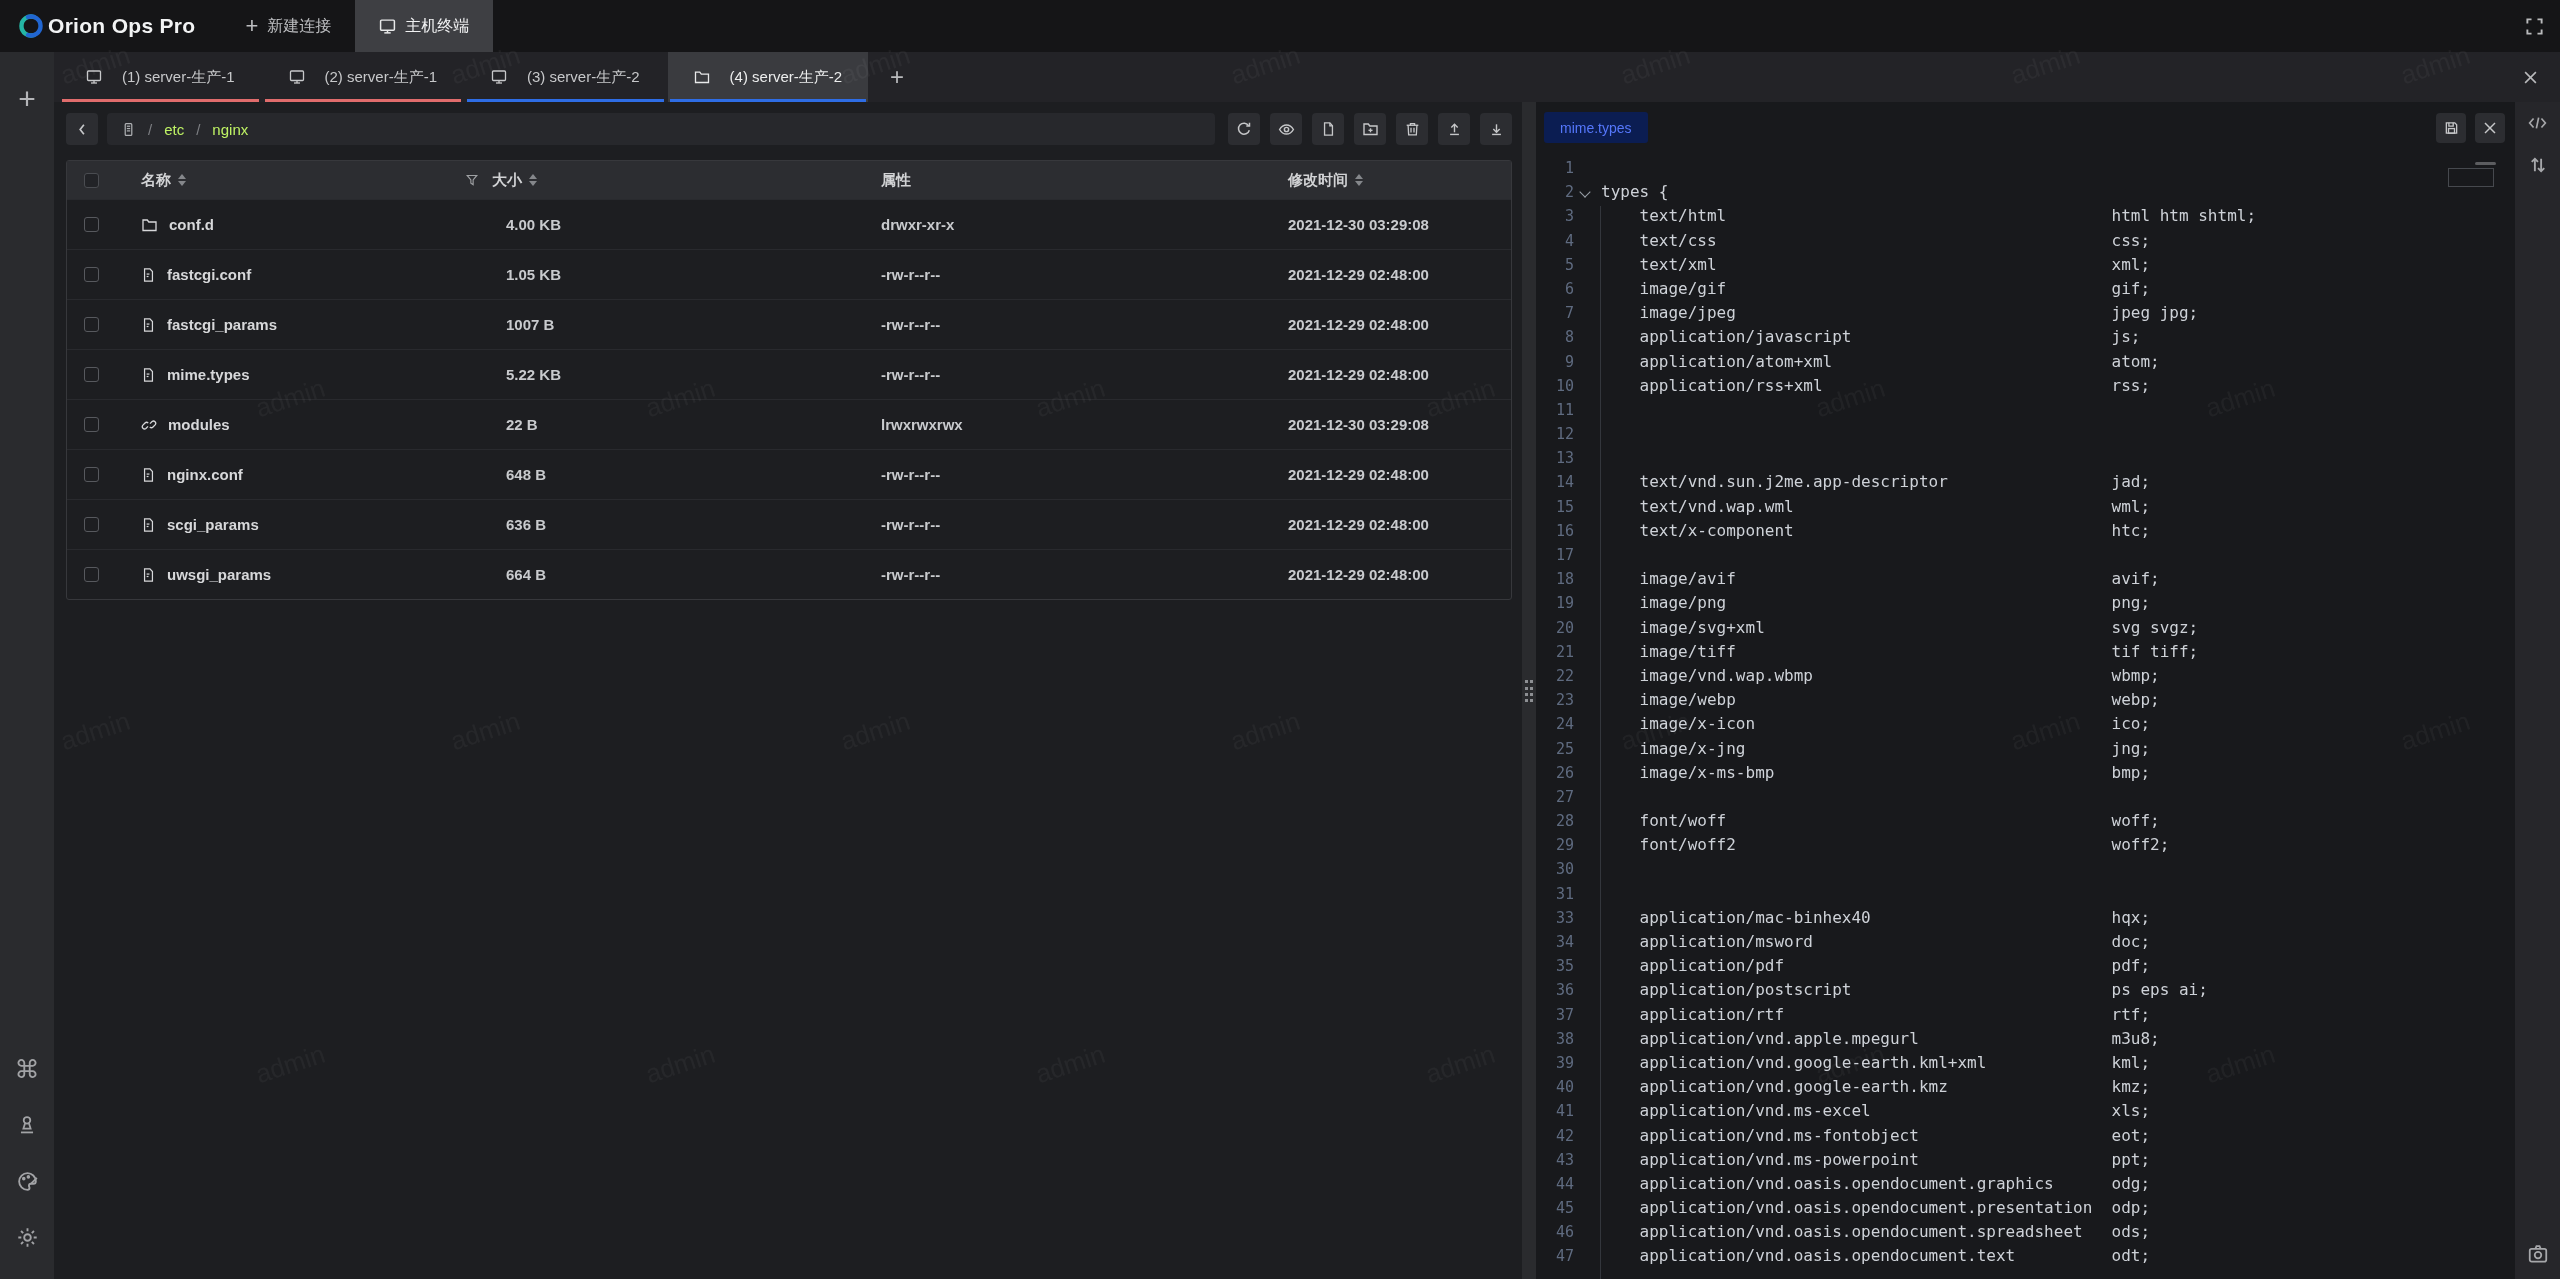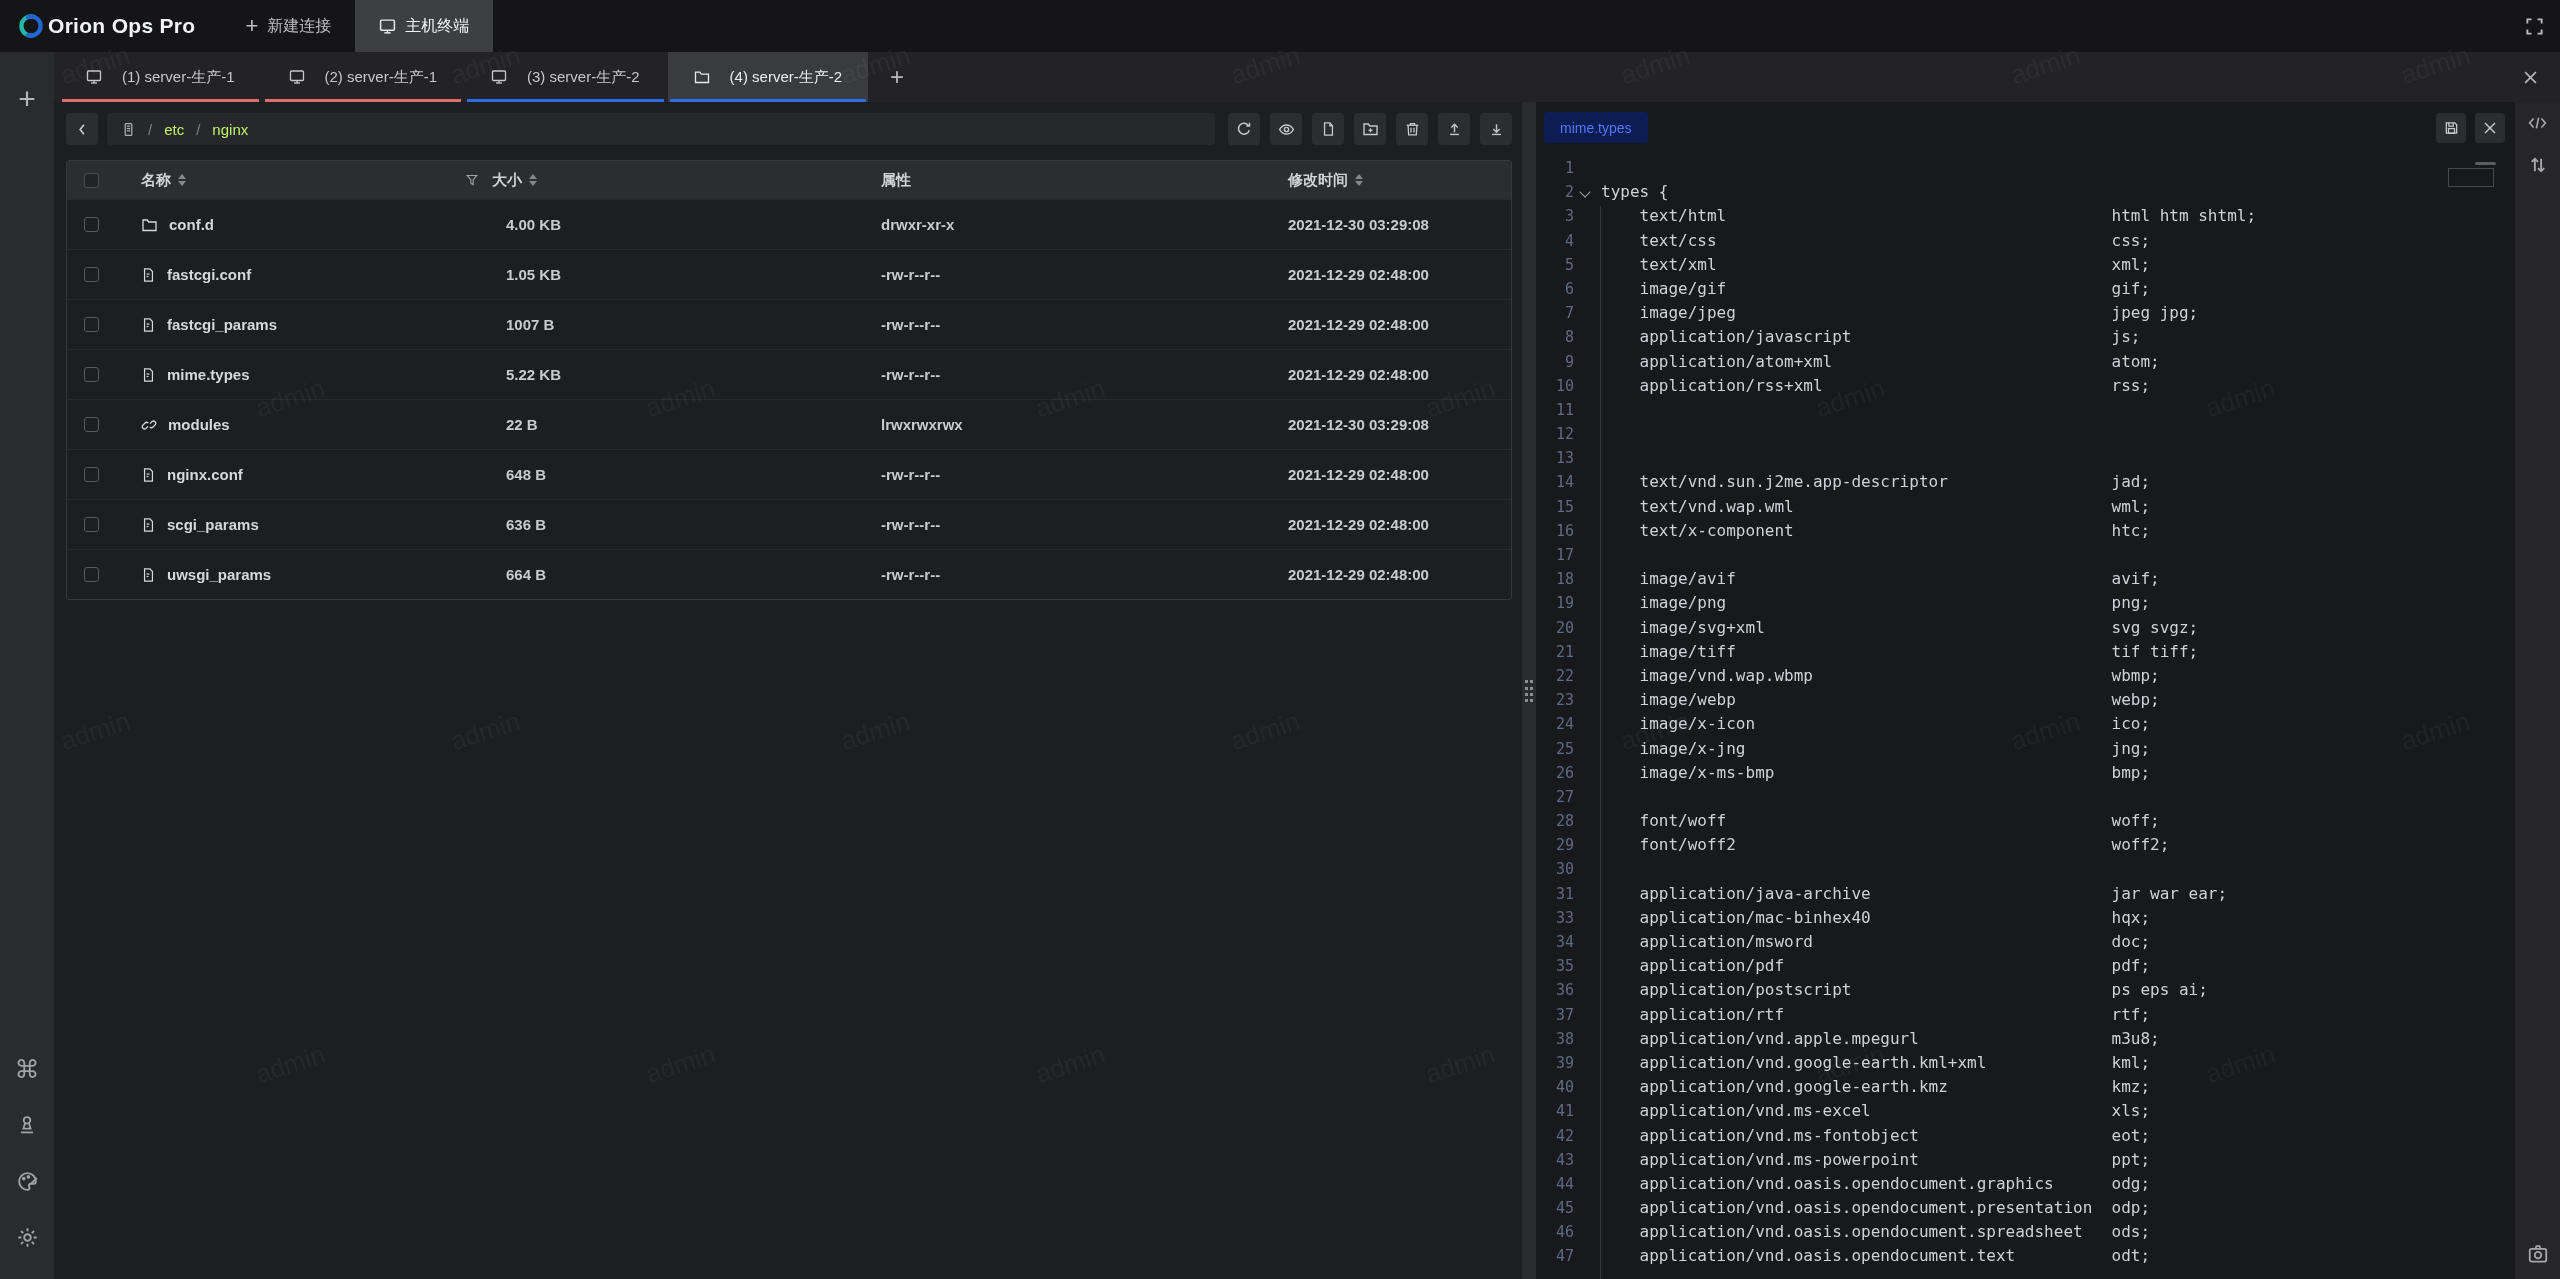--- a/index.html
+++ b/index.html
@@ -724,21 +724,20 @@
 
                 <div class="ed-line">
                   <span class="ed-ln">30</span>
                   <span class="ed-foldcol"></span>
                   <span class="ed-code"></span>
                 </div>
 
                 <div class="ed-line">
                   <span class="ed-ln">31</span>
                   <span class="ed-foldcol"></span>
-                  <span class="ed-code">    application/java-archive                         jar war ear;</span>
                 </div>
 
 
                 <div class="ed-line">
                   <span class="ed-ln">33</span>
                   <span class="ed-foldcol"></span>
                   <span class="ed-code">    application/mac-binhex40                         hqx;</span>
                 </div>
 
                 <div class="ed-line">

